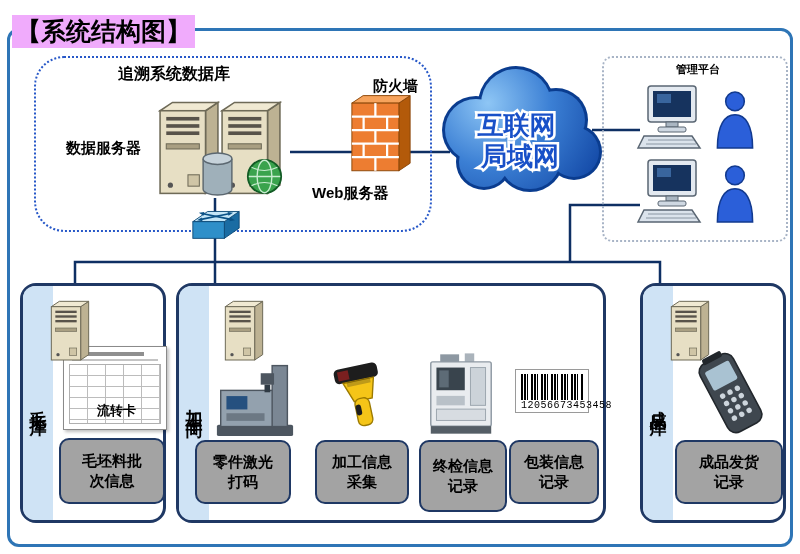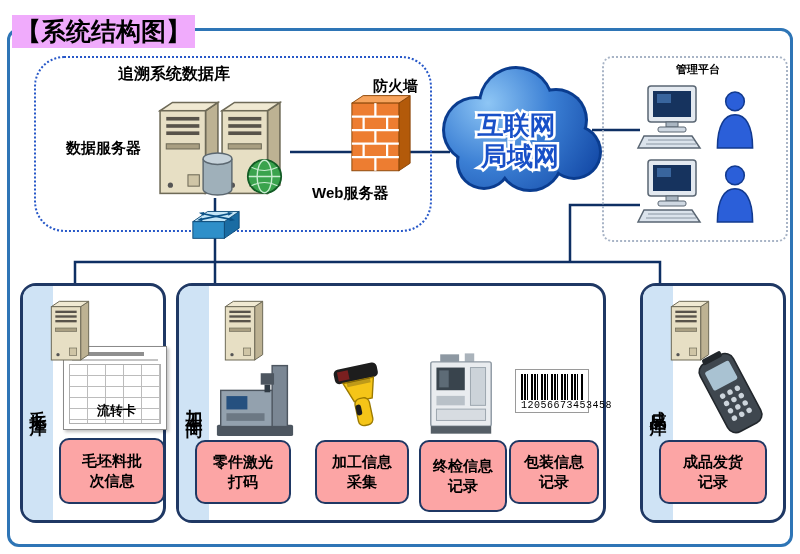--- a/index.html
+++ b/index.html
@@ -15,21 +15,21 @@
   .lbl-db{left:118px;top:64px;width:180px;font-size:16px;}
   .lbl-dataserver{left:66px;top:139px;font-size:15px;}
   .lbl-firewall{left:344px;top:77px;width:74px;text-align:right;font-size:15px;}
   .lbl-web{left:312px;top:184px;font-size:15px;}
   .lbl-mgmt{left:676px;top:62px;font-size:11px;}
   .icon{z-index:2;}
   .cloud{z-index:2;}
   .section{position:absolute;top:283px;height:240px;border:3px solid #1f3864;border-radius:16px;background:#fff;box-sizing:border-box;z-index:2;}
   .stripe{position:absolute;left:0;top:0;bottom:0;width:30px;background:#cfe3f5;border-radius:12px 0 0 12px;display:flex;align-items:center;justify-content:center;}
   .vtitle{writing-mode:vertical-rl;text-orientation:upright;letter-spacing:4px;font-weight:700;font-size:17px;color:#000;}
-  .infobox{position:absolute;background:#fca5a5;border:2.5px solid #1f3864;border-radius:10px;box-sizing:border-box;
+  .infobox{position:absolute;background:#a3a3a3;border:2.5px solid #1f3864;border-radius:10px;box-sizing:border-box;
            display:flex;flex-direction:column;align-items:center;justify-content:center;
            font-weight:700;font-size:15px;line-height:1.35;text-align:center;}
   .card{position:absolute;background:#fff;border:1px solid #8a8a8a;box-shadow:2px 2px 3px rgba(0,0,0,.25);}
   .card-head{position:absolute;top:5px;left:22%;width:56%;height:4px;background:#8f8f8f;}
   .card-sub{position:absolute;top:12px;left:8%;width:84%;height:2px;background:#c4c4c4;}
   .card-grid{position:absolute;left:5px;right:5px;top:17px;bottom:5px;border:1px solid #b0b0b0;
              background:repeating-linear-gradient(180deg,transparent 0 10px,#bcbcbc 10px 11px),
                         repeating-linear-gradient(90deg,transparent 0 17px,#bcbcbc 17px 18px);}
   .card-label{position:absolute;font-weight:700;font-size:13px;z-index:3;}
   .barcode{position:absolute;background:#fff;border:1px solid #9a9a9a;padding:4px 5px 1px;box-sizing:border-box;z-index:2;}
@@ -310,19 +310,19 @@
   <div class="section" style="left:640px;width:146px;">
     <div class="stripe">
       <span class="vtitle">成品库</span>
     </div>
     <svg class="abs icon" style="left:26px;top:14px;width:42px;height:64px">
         <use href="#sym-tower"></use>
       </svg>
     <svg class="abs icon" style="left:38px;top:64px;width:100px;height:88px">
         <use href="#sym-handheld"></use>
       </svg>
-    <div class="infobox" style="left:16px;top:154px;width:108px;height:64px">
+    <div class="infobox" style="left:32px;top:154px;width:108px;height:64px">
       <div>成品发货</div>
       <div>记录</div>
     </div>
   </div>
 
 </div>
 
 </body></html>

